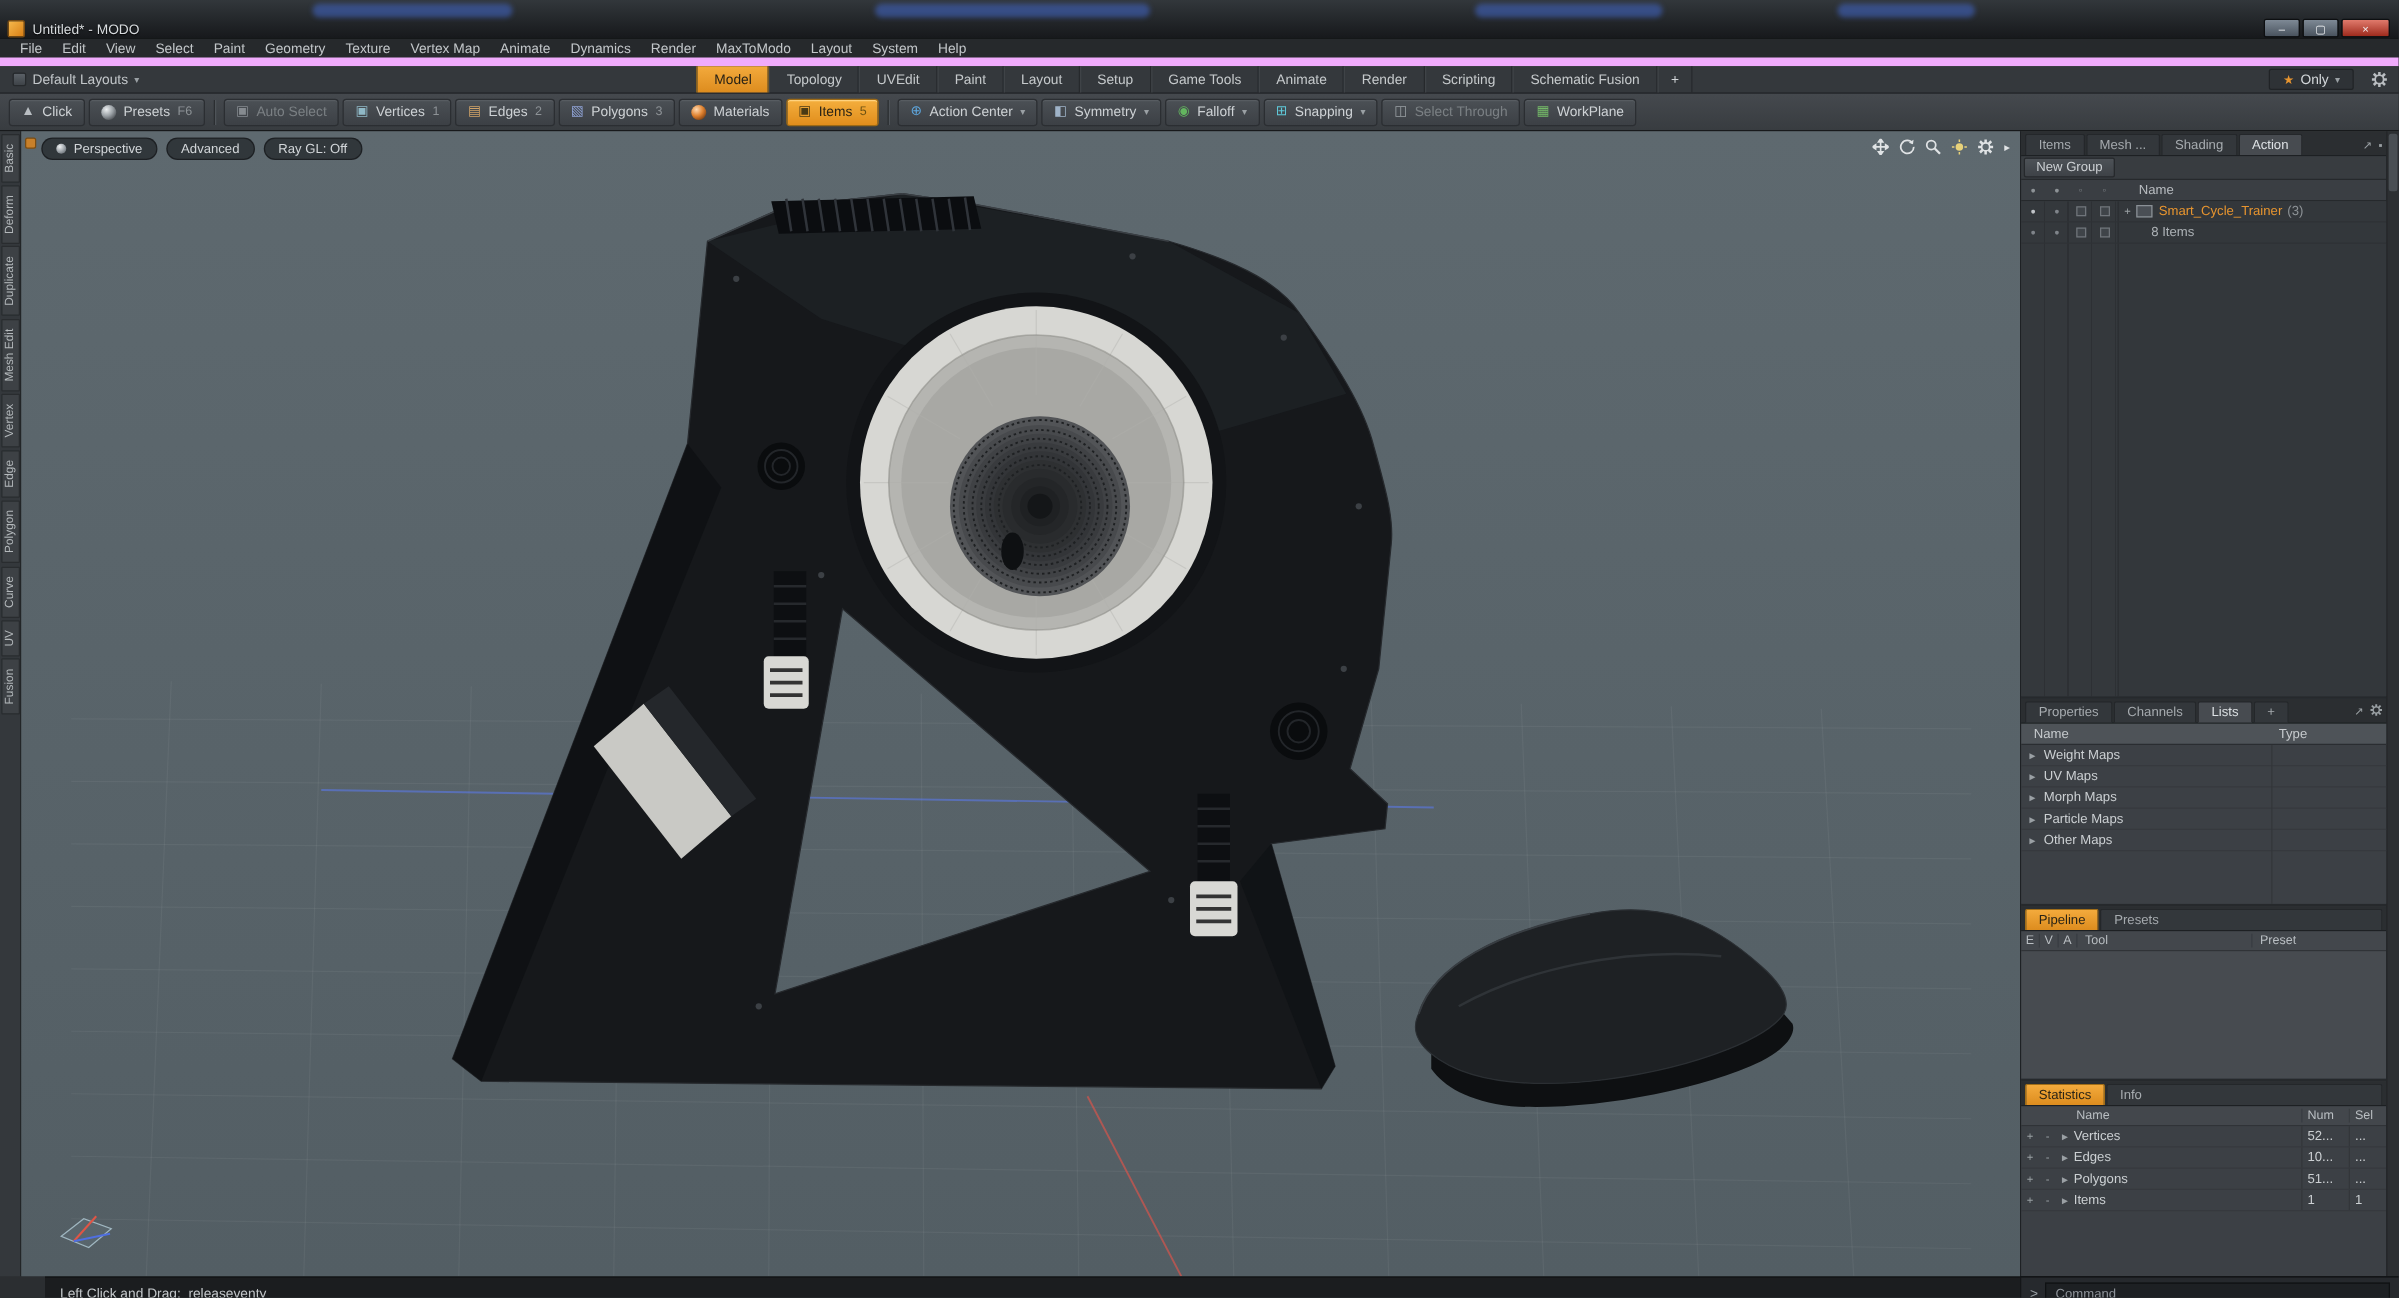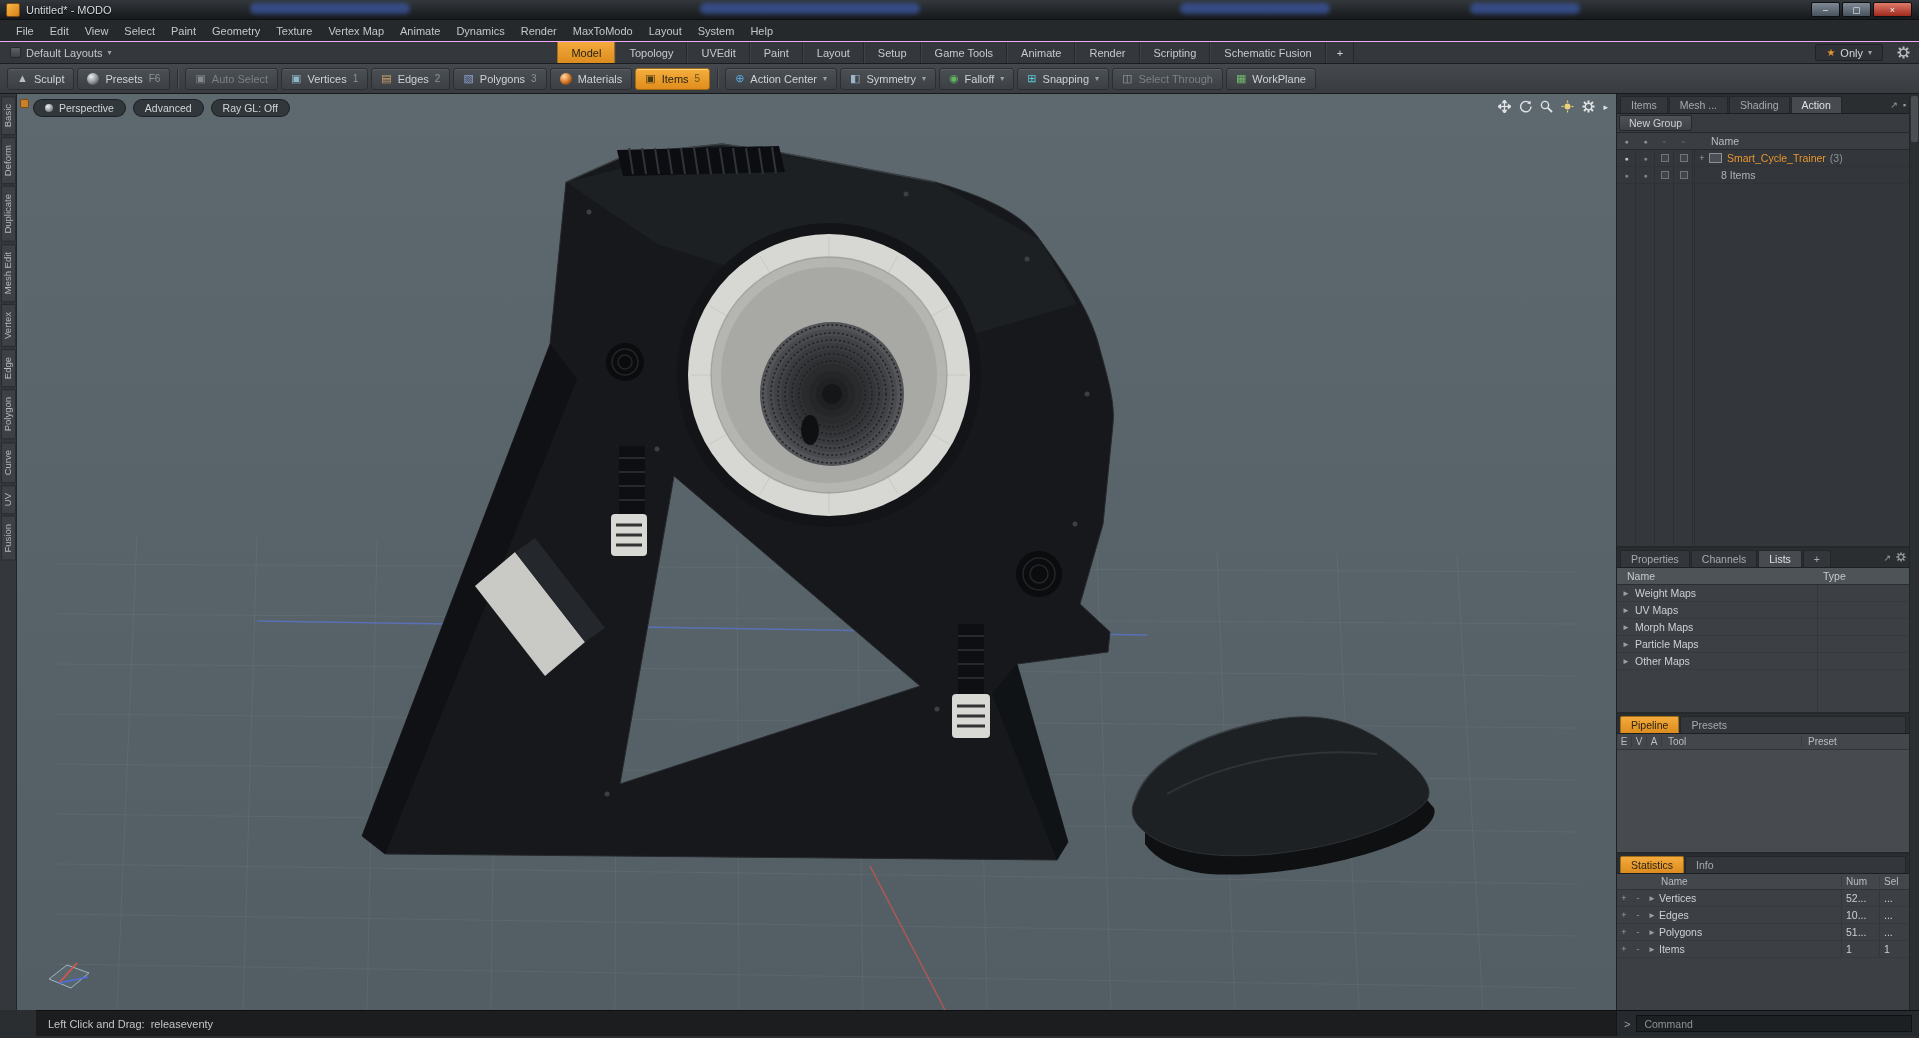--- a/index.html
+++ b/index.html
@@ -5,29 +5,29 @@
   * { box-sizing: border-box; margin: 0; padding: 0; }
   html,body { width:1919px; height:1038px; overflow:hidden; }
   body {
     font-family: "Liberation Sans", sans-serif;
     font-size: 11px;
     color: #c6cacd;
     background: #2b2e31;
     position: relative;
   }
   
-  .titlebar { height:20px; background: linear-gradient(#32373b,#17191c); display:flex; align-items:center; padding:0 4px; border-bottom:1px solid #0e1012; position:relative; }
+  .titlebar { height:31px; background: linear-gradient(#32373b,#17191c); display:flex; align-items:flex-end; padding:0 4px; border-bottom:1px solid #0e1012; position:relative; }
   .app-icon { width:14px; height:14px; border-radius:2px; background: linear-gradient(135deg,#f6b84c,#d87f15); border:1px solid #7a4c12; margin:0 6px 0 2px; }
   .win-title { color:#d7dbde; text-shadow:0 1px 1px #000; }
   .smudge { position:absolute; top:3px; height:11px; border-radius:6px; background:rgba(70,115,235,.45); filter:blur(2px); }
   .win-controls { margin-left:auto; display:flex; gap:2px; padding-right:3px; }
   .win-btn { width:29px; height:15px; border:1px solid #0d0f11; border-radius:2px; display:flex; align-items:center; justify-content:center; font-size:9px; color:#f1f3f5; background:linear-gradient(#7e8995,#49535e); }
   .win-btn.close { width:39px; background:linear-gradient(#e07a6c,#9e2a1c); }
   
-  .menubar { height:22px; background:#26292c; border-bottom:1px solid #f0abfc; display:flex; align-items:center; padding:0 8px; }
+  .menubar { height:22px; background:#26292c; border-bottom:7px solid #f0abfc; display:flex; align-items:center; padding:0 8px; }
   .menu-item { padding:3px 8px; color:#c3c7ca; }
   
   .layoutbar { height:22px; background:#34383c; border-bottom:1px solid #1c1f22; display:flex; align-items:stretch; }
   .layout-switch { display:flex; align-items:center; gap:5px; padding:0 10px; color:#c3c7ca; }
   .layout-switch .sw-icon { width:11px; height:11px; background:linear-gradient(#5b6167,#3e4348); border:1px solid #26292c; border-radius:2px; }
   .caret { font-size:8px; color:#9aa0a4; }
   .layout-tabs { display:flex; margin-left:436px; }
   .layout-tab { display:flex; align-items:center; padding:0 13px; color:#c6cacc; border-right:1px solid #26292c; border-left:1px solid #3f4347; }
   .layout-tab.active { background:linear-gradient(#f3aa3c,#dd8c1e); color:#24201а; color:#241f15; border-color:#a06d18; }
   .layout-tab.add { padding:0 10px; color:#d2d6d9; }
@@ -194,21 +194,21 @@
           </g>
           <circle cx="6.5" cy="6.5" r="3.4" fill="#34383c" stroke="#b9bdc1" stroke-width="1.4"></circle>
         </svg>
     </span>
   </div>
 </div>
 
 <div class="toolbar">
   <div class="tbtn">
       <span class="ticon" style="color:#b9bec2">▲</span>
-      <span>Sculpt</span>
+      <span>Click</span>
     </div>
   <div class="tbtn">
       <span class="sphere"></span>
       <span>Presets</span>
       <span class="key">F6</span>
     </div>
   <div class="tsep"></div>
   <div class="tbtn disabled">
       <span class="ticon" style="color:#868b90">▣</span>
       <span>Auto Select</span>

